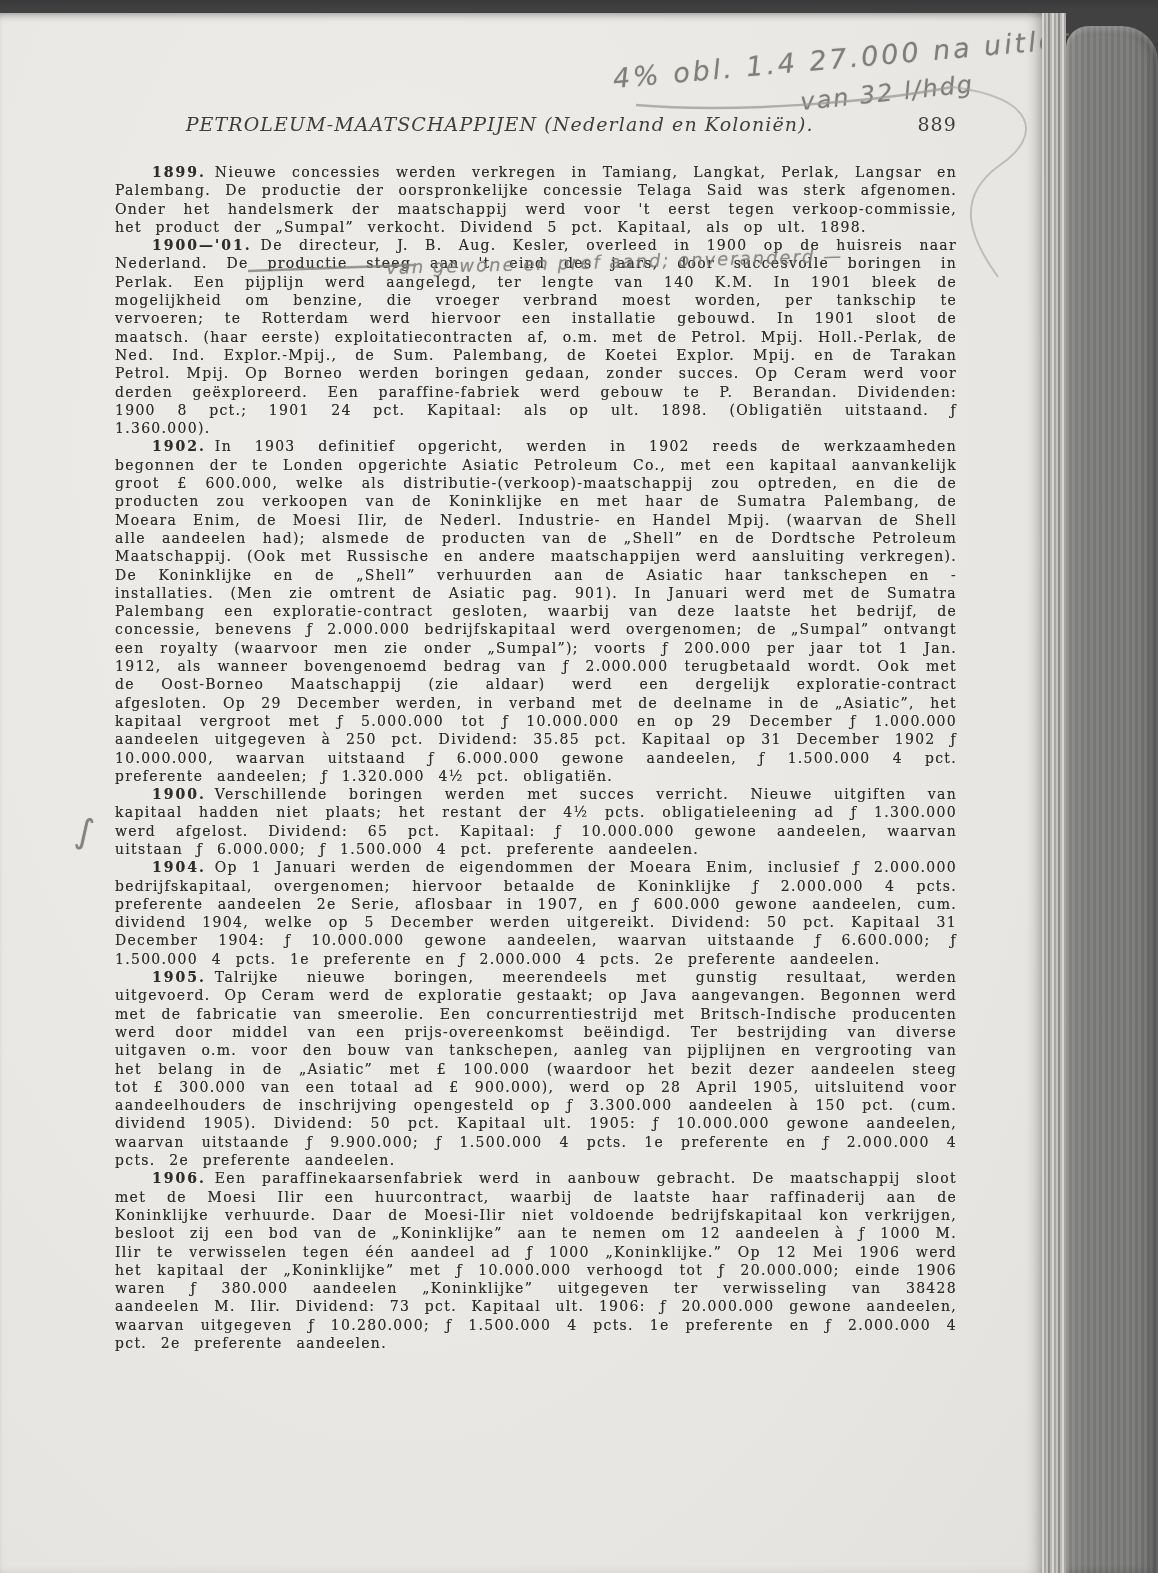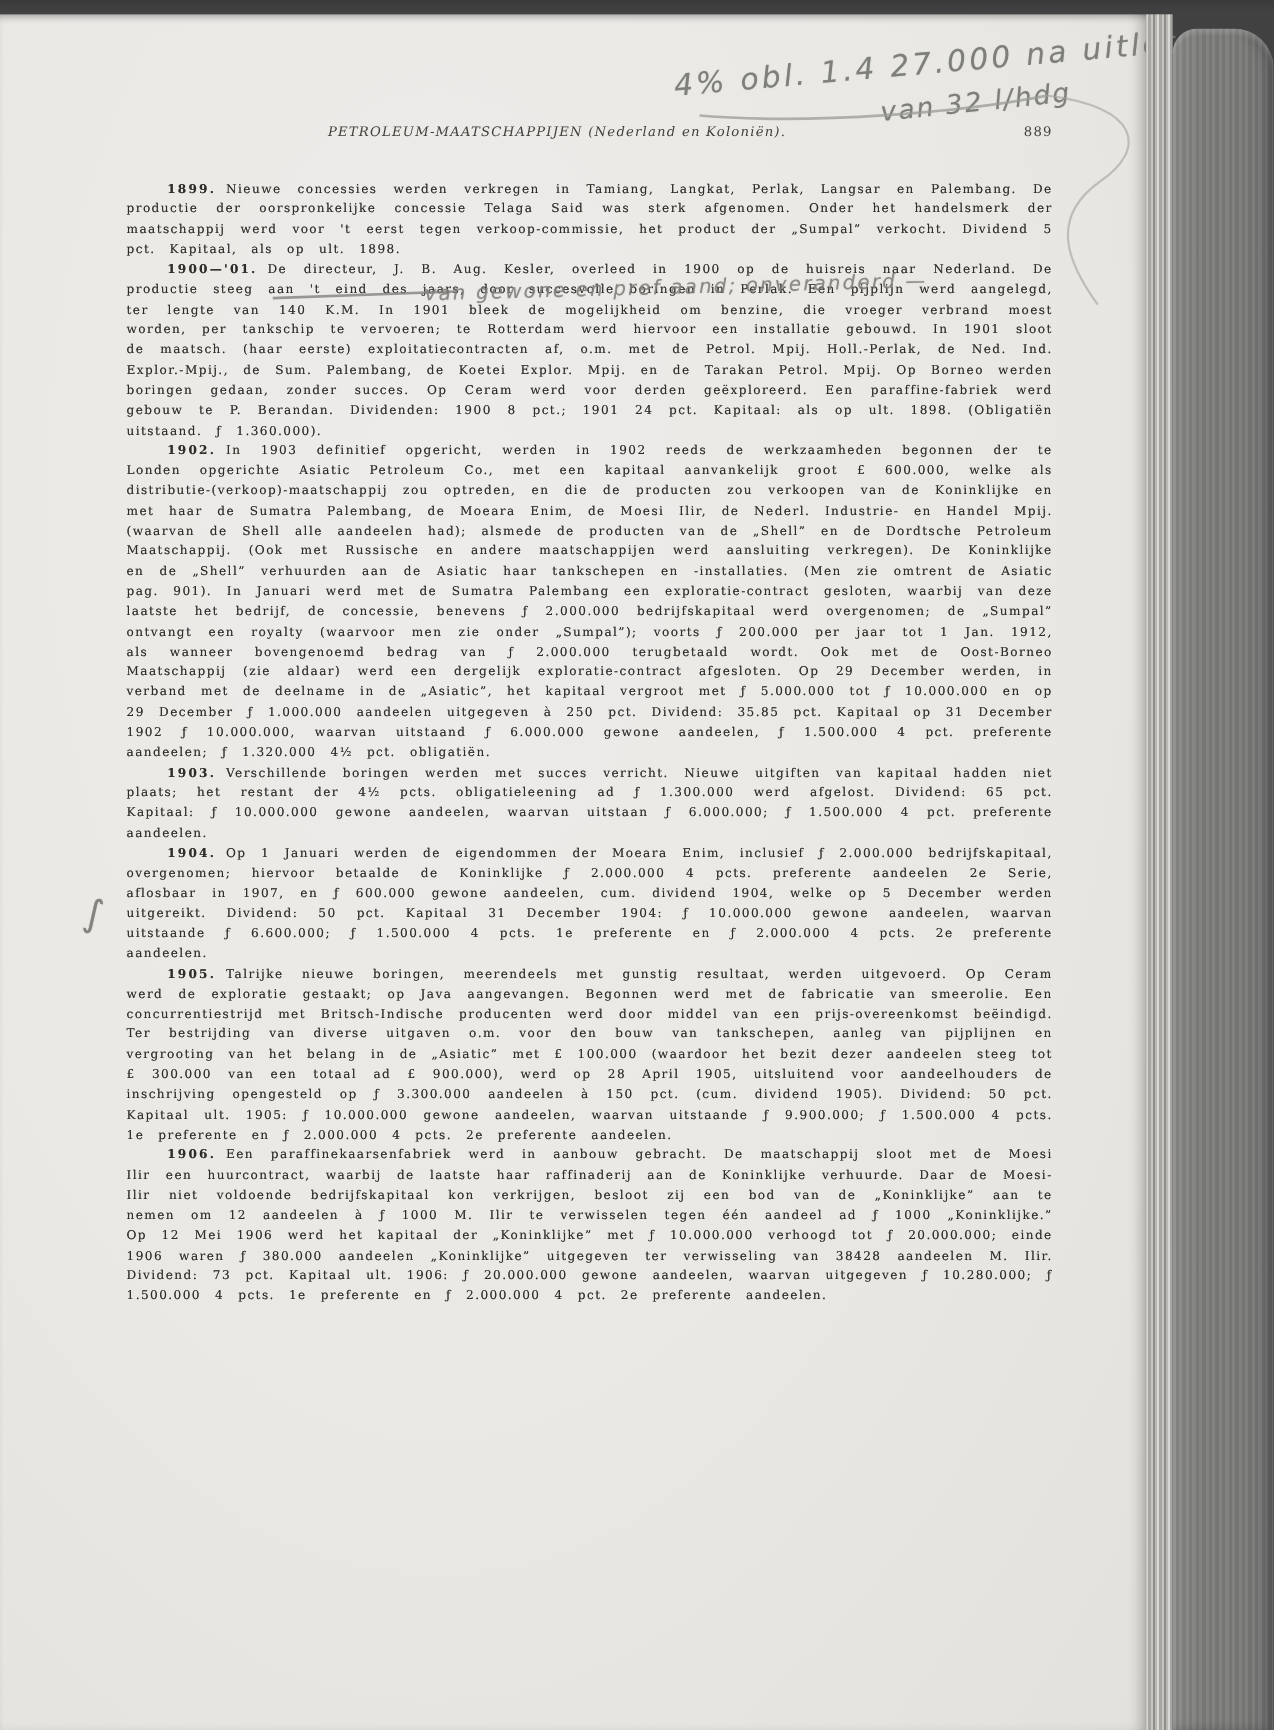--- a/index.html
+++ b/index.html
@@ -24,29 +24,29 @@
     background:
       repeating-linear-gradient(90deg,rgba(255,255,255,.05) 0 3px,rgba(0,0,0,.05) 3px 6px),
       linear-gradient(90deg,#8b8b89 0,#7d7d7b 25%,#7a7a78 70%,#717171 92%,#646464 100%);
     border-top-left-radius:22px;border-top-right-radius:36px;
     box-shadow:inset 0 4px 5px rgba(255,255,255,.22), inset -6px 0 10px rgba(0,0,0,.22);
   }
   
   .header{
     position:absolute;left:115px;top:100px;width:842px;
     display:flex;align-items:center;
-    color:#413f3b;font-size:12px;letter-spacing:1.1px;
+    color:#413f3b;font-size:19px;letter-spacing:1.1px;
   }
   .header .title{flex:1;text-align:center;font-style:italic;}
   .header .pagenum{font-style:normal;padding-left:6px;margin-left:27px;}
   
   .body-text{
     position:absolute;left:115px;top:150px;width:842px;
     text-align:justify;color:#2f2d2a;
-    font-size:11px;line-height:18.3px;letter-spacing:1.3px;word-spacing:8px;
+    font-size:14px;line-height:18.3px;letter-spacing:1.3px;word-spacing:8px;
     text-shadow:0 0 .5px rgba(47,45,42,.55);
   }
   .body-text p{margin:0;text-indent:37px;}
   .body-text .yr{font-weight:bold;letter-spacing:2px;margin-right:9px;}
   
   .hw{
     position:absolute;font-family:"DejaVu Sans", sans-serif;font-style:italic;
     color:rgba(118,117,113,.85);pointer-events:none;white-space:nowrap;
     text-shadow:0 0 1px rgba(118,117,113,.5);
   }
@@ -65,21 +65,21 @@
 
     <div class="header">
       <span class="title">PETROLEUM-MAATSCHAPPIJEN (Nederland en Koloniën).</span>
       <span class="pagenum">889</span>
     </div>
 
     <div class="body-text">
       <p><b class="yr">1899.</b><span>Nieuwe concessies werden verkregen in Tamiang, Langkat, Perlak, Langsar en Palembang. De productie der oorspronkelijke concessie Telaga Said was sterk afgenomen. Onder het handelsmerk der maatschappij werd voor 't eerst tegen verkoop-commissie, het product der „Sumpal” verkocht. Dividend 5 pct. Kapitaal, als op ult. 1898.</span></p>
       <p><b class="yr">1900—'01.</b><span>De directeur, J. B. Aug. Kesler, overleed in 1900 op de huisreis naar Nederland. De productie steeg aan 't eind des jaars, door succesvolle boringen in Perlak. Een pijplijn werd aangelegd, ter lengte van 140 K.M. In 1901 bleek de mogelijkheid om benzine, die vroeger verbrand moest worden, per tankschip te vervoeren; te Rotterdam werd hiervoor een installatie gebouwd. In 1901 sloot de maatsch. (haar eerste) exploitatiecontracten af, o.m. met de Petrol. Mpij. Holl.-Perlak, de Ned. Ind. Explor.-Mpij., de Sum. Palembang, de Koetei Explor. Mpij. en de Tarakan Petrol. Mpij. Op Borneo werden boringen gedaan, zonder succes. Op Ceram werd voor derden geëxploreerd. Een paraffine-fabriek werd gebouw te P. Berandan. Dividenden: 1900 8 pct.; 1901 24 pct. Kapitaal: als op ult. 1898. (Obligatiën uitstaand. ƒ 1.360.000).</span></p>
       <p><b class="yr">1902.</b><span>In 1903 definitief opgericht, werden in 1902 reeds de werkzaamheden begonnen der te Londen opgerichte Asiatic Petroleum Co., met een kapitaal aanvankelijk groot £ 600.000, welke als distributie-(verkoop)-maatschappij zou optreden, en die de producten zou verkoopen van de Koninklijke en met haar de Sumatra Palembang, de Moeara Enim, de Moesi Ilir, de Nederl. Industrie- en Handel Mpij. (waarvan de Shell alle aandeelen had); alsmede de producten van de „Shell” en de Dordtsche Petroleum Maatschappij. (Ook met Russische en andere maatschappijen werd aansluiting verkregen). De Koninklijke en de „Shell” verhuurden aan de Asiatic haar tankschepen en -installaties. (Men zie omtrent de Asiatic pag. 901). In Januari werd met de Sumatra Palembang een exploratie-contract gesloten, waarbij van deze laatste het bedrijf, de concessie, benevens ƒ 2.000.000 bedrijfskapitaal werd overgenomen; de „Sumpal” ontvangt een royalty (waarvoor men zie onder „Sumpal”); voorts ƒ 200.000 per jaar tot 1 Jan. 1912, als wanneer bovengenoemd bedrag van ƒ 2.000.000 terugbetaald wordt. Ook met de Oost-Borneo Maatschappij (zie aldaar) werd een dergelijk exploratie-contract afgesloten. Op 29 December werden, in verband met de deelname in de „Asiatic”, het kapitaal vergroot met ƒ 5.000.000 tot ƒ 10.000.000 en op 29 December ƒ 1.000.000 aandeelen uitgegeven à 250 pct. Dividend: 35.85 pct. Kapitaal op 31 December 1902 ƒ 10.000.000, waarvan uitstaand ƒ 6.000.000 gewone aandeelen, ƒ 1.500.000 4 pct. preferente aandeelen; ƒ 1.320.000 4½ pct. obligatiën.</span></p>
-      <p><b class="yr">1903.</b><span>Verschillende boringen werden met succes verricht. Nieuwe uitgiften van kapitaal hadden niet plaats; het restant der 4½ pcts. obligatieleening ad ƒ 1.300.000 werd afgelost. Dividend: 65 pct. Kapitaal: ƒ 10.000.000 gewone aandeelen, waarvan uitstaan ƒ 6.000.000; ƒ 1.500.000 4 pct. preferente aandeelen.</span></p>
+      <p><b class="yr">1900.</b><span>Verschillende boringen werden met succes verricht. Nieuwe uitgiften van kapitaal hadden niet plaats; het restant der 4½ pcts. obligatieleening ad ƒ 1.300.000 werd afgelost. Dividend: 65 pct. Kapitaal: ƒ 10.000.000 gewone aandeelen, waarvan uitstaan ƒ 6.000.000; ƒ 1.500.000 4 pct. preferente aandeelen.</span></p>
       <p><b class="yr">1904.</b><span>Op 1 Januari werden de eigendommen der Moeara Enim, inclusief ƒ 2.000.000 bedrijfskapitaal, overgenomen; hiervoor betaalde de Koninklijke ƒ 2.000.000 4 pcts. preferente aandeelen 2e Serie, aflosbaar in 1907, en ƒ 600.000 gewone aandeelen, cum. dividend 1904, welke op 5 December werden uitgereikt. Dividend: 50 pct. Kapitaal 31 December 1904: ƒ 10.000.000 gewone aandeelen, waarvan uitstaande ƒ 6.600.000; ƒ 1.500.000 4 pcts. 1e preferente en ƒ 2.000.000 4 pcts. 2e preferente aandeelen.</span></p>
       <p><b class="yr">1905.</b><span>Talrijke nieuwe boringen, meerendeels met gunstig resultaat, werden uitgevoerd. Op Ceram werd de exploratie gestaakt; op Java aangevangen. Begonnen werd met de fabricatie van smeerolie. Een concurrentiestrijd met Britsch-Indische producenten werd door middel van een prijs-overeenkomst beëindigd. Ter bestrijding van diverse uitgaven o.m. voor den bouw van tankschepen, aanleg van pijplijnen en vergrooting van het belang in de „Asiatic” met £ 100.000 (waardoor het bezit dezer aandeelen steeg tot £ 300.000 van een totaal ad £ 900.000), werd op 28 April 1905, uitsluitend voor aandeelhouders de inschrijving opengesteld op ƒ 3.300.000 aandeelen à 150 pct. (cum. dividend 1905). Dividend: 50 pct. Kapitaal ult. 1905: ƒ 10.000.000 gewone aandeelen, waarvan uitstaande ƒ 9.900.000; ƒ 1.500.000 4 pcts. 1e preferente en ƒ 2.000.000 4 pcts. 2e preferente aandeelen.</span></p>
       <p><b class="yr">1906.</b><span>Een paraffinekaarsenfabriek werd in aanbouw gebracht. De maatschappij sloot met de Moesi Ilir een huurcontract, waarbij de laatste haar raffinaderij aan de Koninklijke verhuurde. Daar de Moesi-Ilir niet voldoende bedrijfskapitaal kon verkrijgen, besloot zij een bod van de „Koninklijke” aan te nemen om 12 aandeelen à ƒ 1000 M. Ilir te verwisselen tegen één aandeel ad ƒ 1000 „Koninklijke.” Op 12 Mei 1906 werd het kapitaal der „Koninklijke” met ƒ 10.000.000 verhoogd tot ƒ 20.000.000; einde 1906 waren ƒ 380.000 aandeelen „Koninklijke” uitgegeven ter verwisseling van 38428 aandeelen M. Ilir. Dividend: 73 pct. Kapitaal ult. 1906: ƒ 20.000.000 gewone aandeelen, waarvan uitgegeven ƒ 10.280.000; ƒ 1.500.000 4 pcts. 1e preferente en ƒ 2.000.000 4 pct. 2e preferente aandeelen.</span></p>
     </div>
 
     <div class="hw hw-top1">4% obl. 1.4 27.000 na uitlot</div>
     <div class="hw hw-top2">van 32 l/hdg</div>
     <div class="hw hw-inline">van gewone en pref aand; onveranderd —</div>
     <div class="hw hw-margin">∫</div>
 

